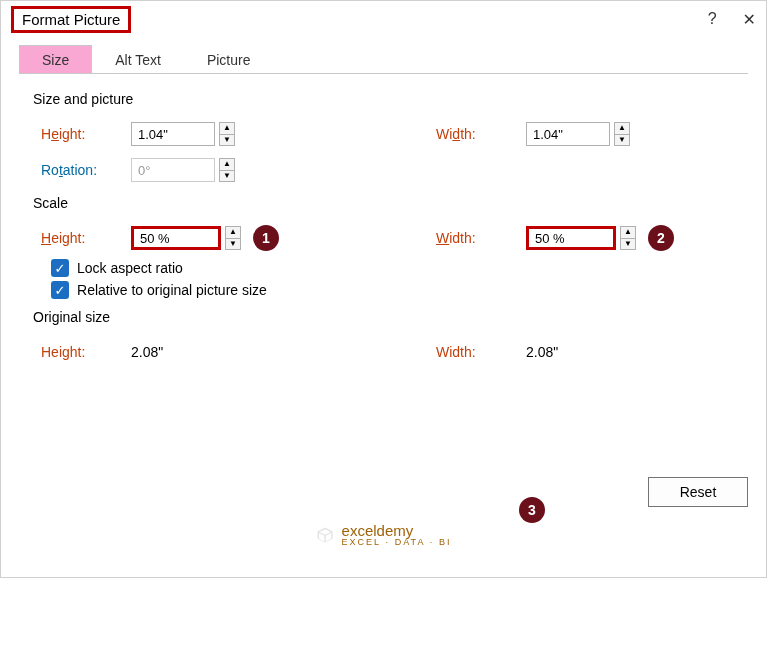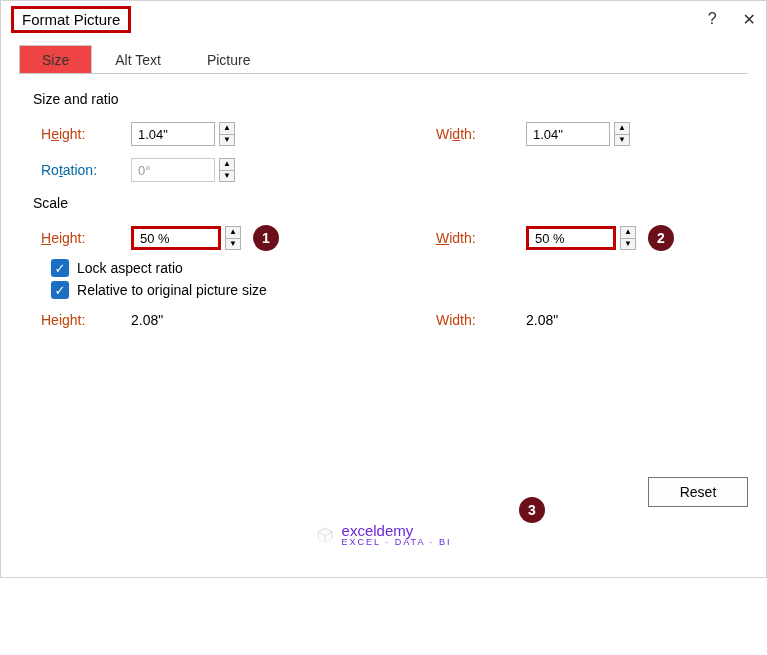--- a/index.html
+++ b/index.html
@@ -5,21 +5,21 @@
   * { box-sizing: border-box; font-family: "Segoe UI", Arial, sans-serif; }
   body { margin: 0; background: #fff; width: 767px; height: 655px; position: relative; }
   .dialog { width: 767px; height: 578px; background: #fff; border: 1px solid #d0d0d0; position: relative; }
   .titlebar { height: 36px; display: flex; align-items: center; padding: 0 10px; }
   .title-highlight { border: 3px solid #c00000; padding: 2px 8px; font-size: 15px; }
   .title-controls { margin-left: auto; display: flex; gap: 26px; font-size: 16px; color: #333; }
   .title-controls span { cursor: pointer; }
 
   .tabs { display: flex; margin: 8px 0 0 18px; }
   .tab { border: 1px solid transparent; border-bottom: none; padding: 6px 22px 6px 22px; font-size: 14px; color: #333; cursor: pointer; }
-  .tab.active { border-color: #c8c8c8; background: #ef4444; position: relative; }
+  .tab.active { border-color: #c8c8c8; background: #f9a8d4; position: relative; }
   .tab-line { border-bottom: 1px solid #c8c8c8; margin: 0 18px 0 18px; position: relative; top: -1px; }
 
   .pane { padding: 6px 30px 0 30px; }
   .section-title { font-size: 14px; margin: 10px 0 12px 2px; }
 
   .row { display: flex; align-items: center; margin: 6px 0 6px 10px; height: 30px; }
   .lbl { width: 90px; font-size: 14px; color: #c2410c; }
   .lbl.disabled { color: #0369a1; }
   .lbl .u { text-decoration: underline; }
 
@@ -40,21 +40,21 @@
   .checkbox { width: 18px; height: 18px; border-radius: 3px; background: #1b6ec2; color: #fff; display: flex; align-items: center; justify-content: center; font-size: 13px; margin-right: 8px; }
 
   .static-val { font-size: 14px; }
 
   .btn { min-width: 100px; height: 30px; border: 1px solid #737373; background: #fdfdfd; font-size: 14px; cursor: pointer; }
   .btn.primary { background: #cde8ff; border: 1px solid #0078d7; }
   .bottom-btns { position: absolute; bottom: 16px; right: 18px; display: flex; gap: 14px; align-items: center; }
   .ok-wrap { border: 4px solid #c00000; padding: 2px; }
   .reset-wrap { position: absolute; right: 18px; bottom: 70px; }
 
-  .watermark { position: absolute; left: 50%; transform: translateX(-50%); bottom: 30px; color: #6d28d9; font-size: 15px; display: flex; align-items: center; gap: 8px; pointer-events: none; margin-top: 8px; }
+  .watermark { position: absolute; left: 50%; transform: translateX(-50%); bottom: 30px; color: #a16207; font-size: 15px; display: flex; align-items: center; gap: 8px; pointer-events: none; margin-top: 8px; }
   .watermark .sub { font-size: 9px; letter-spacing: 2px; display:block; margin-top:-2px; }
   .wm-cube { width:18px; height:18px; opacity:0.4; }
 
   .badge-float { position: absolute; }
 </style>
 </head>
 <body>
 
 <div class="dialog">
 
@@ -68,21 +68,21 @@
 
   <div class="tabs">
     <div class="tab active">Size</div>
     <div class="tab">Alt Text</div>
     <div class="tab">Picture</div>
   </div>
   <div class="tab-line"></div>
 
   <div class="pane">
 
-    <div class="section-title">Size and ratio</div>
+    <div class="section-title">Size and picture</div>
 
     <div class="row">
       <div class="lbl">H<span class="u">e</span>ight:</div>
       <div class="field">
         <input class="textin" value="1.04&quot;" style="">
         <div class="spinner">
           <div class="spin-btn">▲</div>
           <div class="spin-btn">▼</div>
         </div>
       </div>
@@ -136,20 +136,21 @@
 
     <div class="check-row">
       <div class="checkbox">✓</div>
       <span>Lock <span class="u">a</span>spect ratio</span>
     </div>
     <div class="check-row">
       <div class="checkbox">✓</div>
       <span><span class="u">R</span>elative to original picture size</span>
     </div>
 
+    <div class="section-title">Original size</div>
 
     <div class="row">
       <div class="lbl">Height:</div>
       <div class="static-val">2.08"</div>
       <div class="col2">
         <div class="lbl">Width:</div>
         <div class="static-val">2.08"</div>
       </div>
     </div>
 

